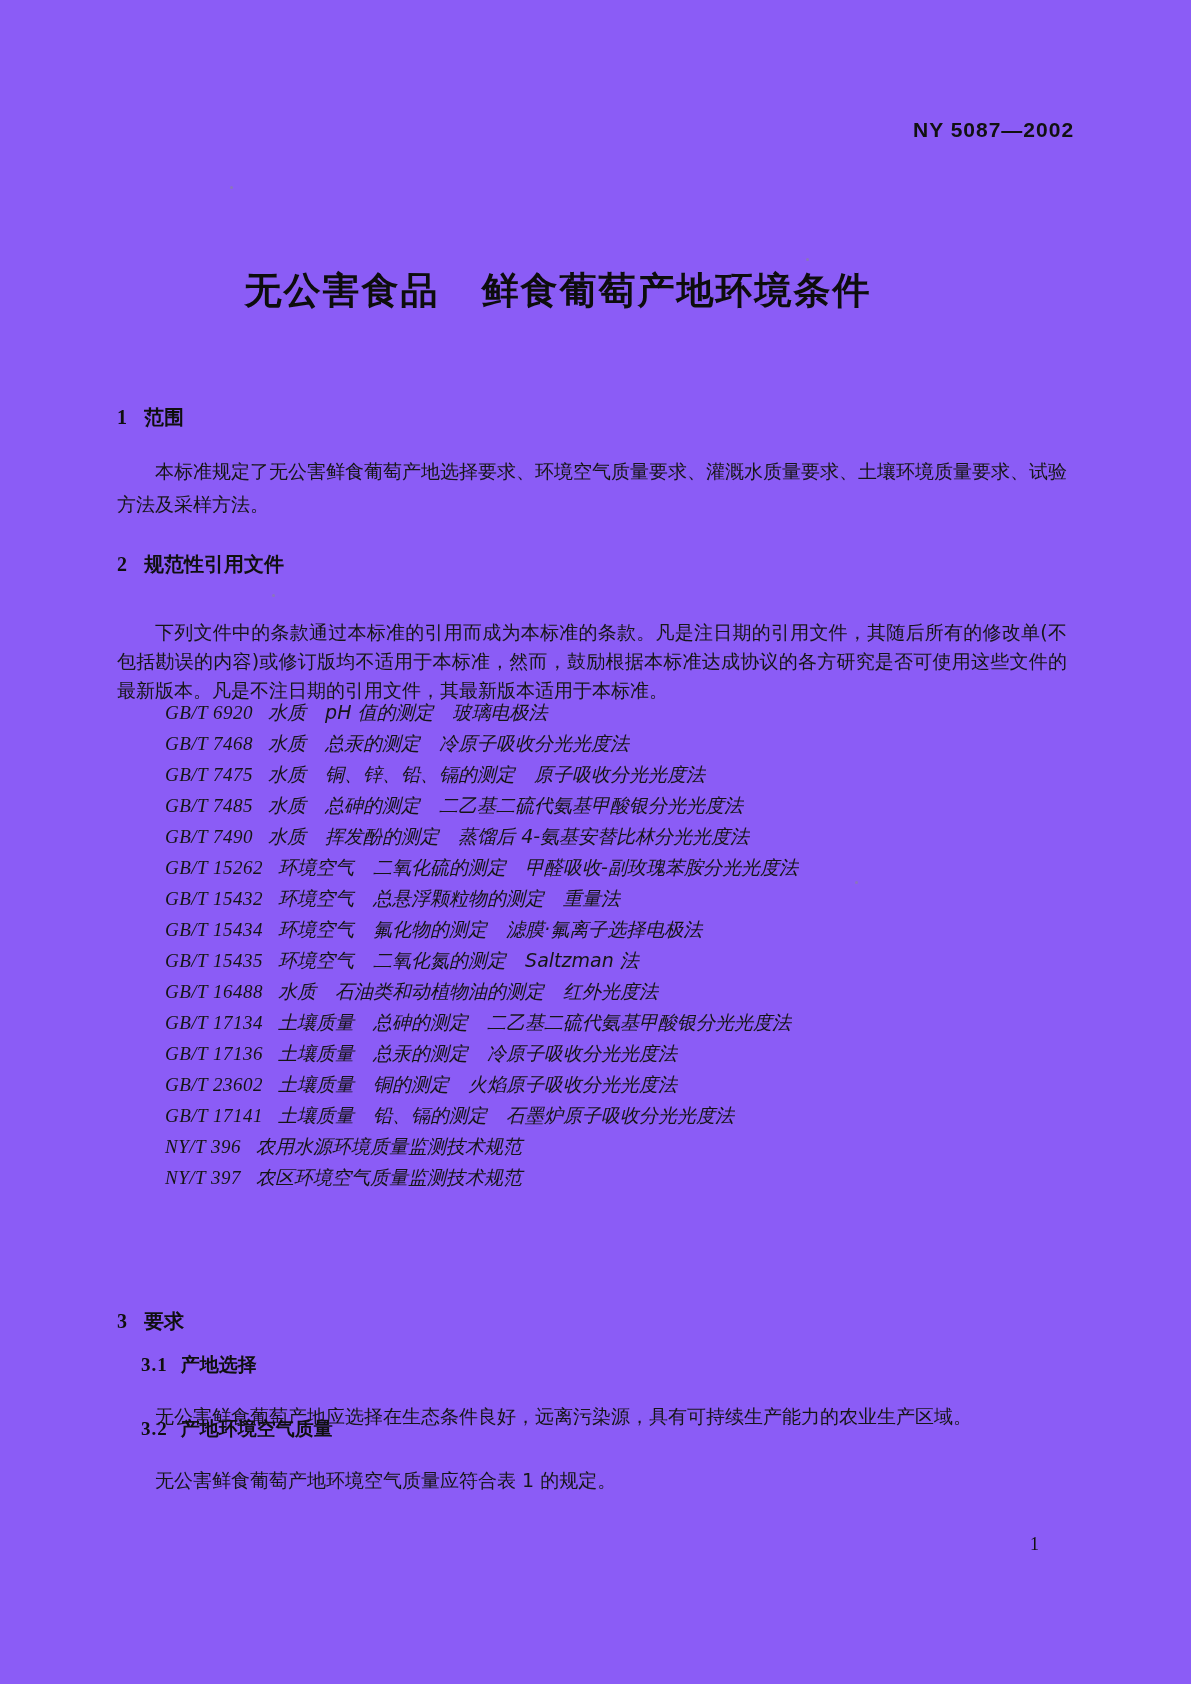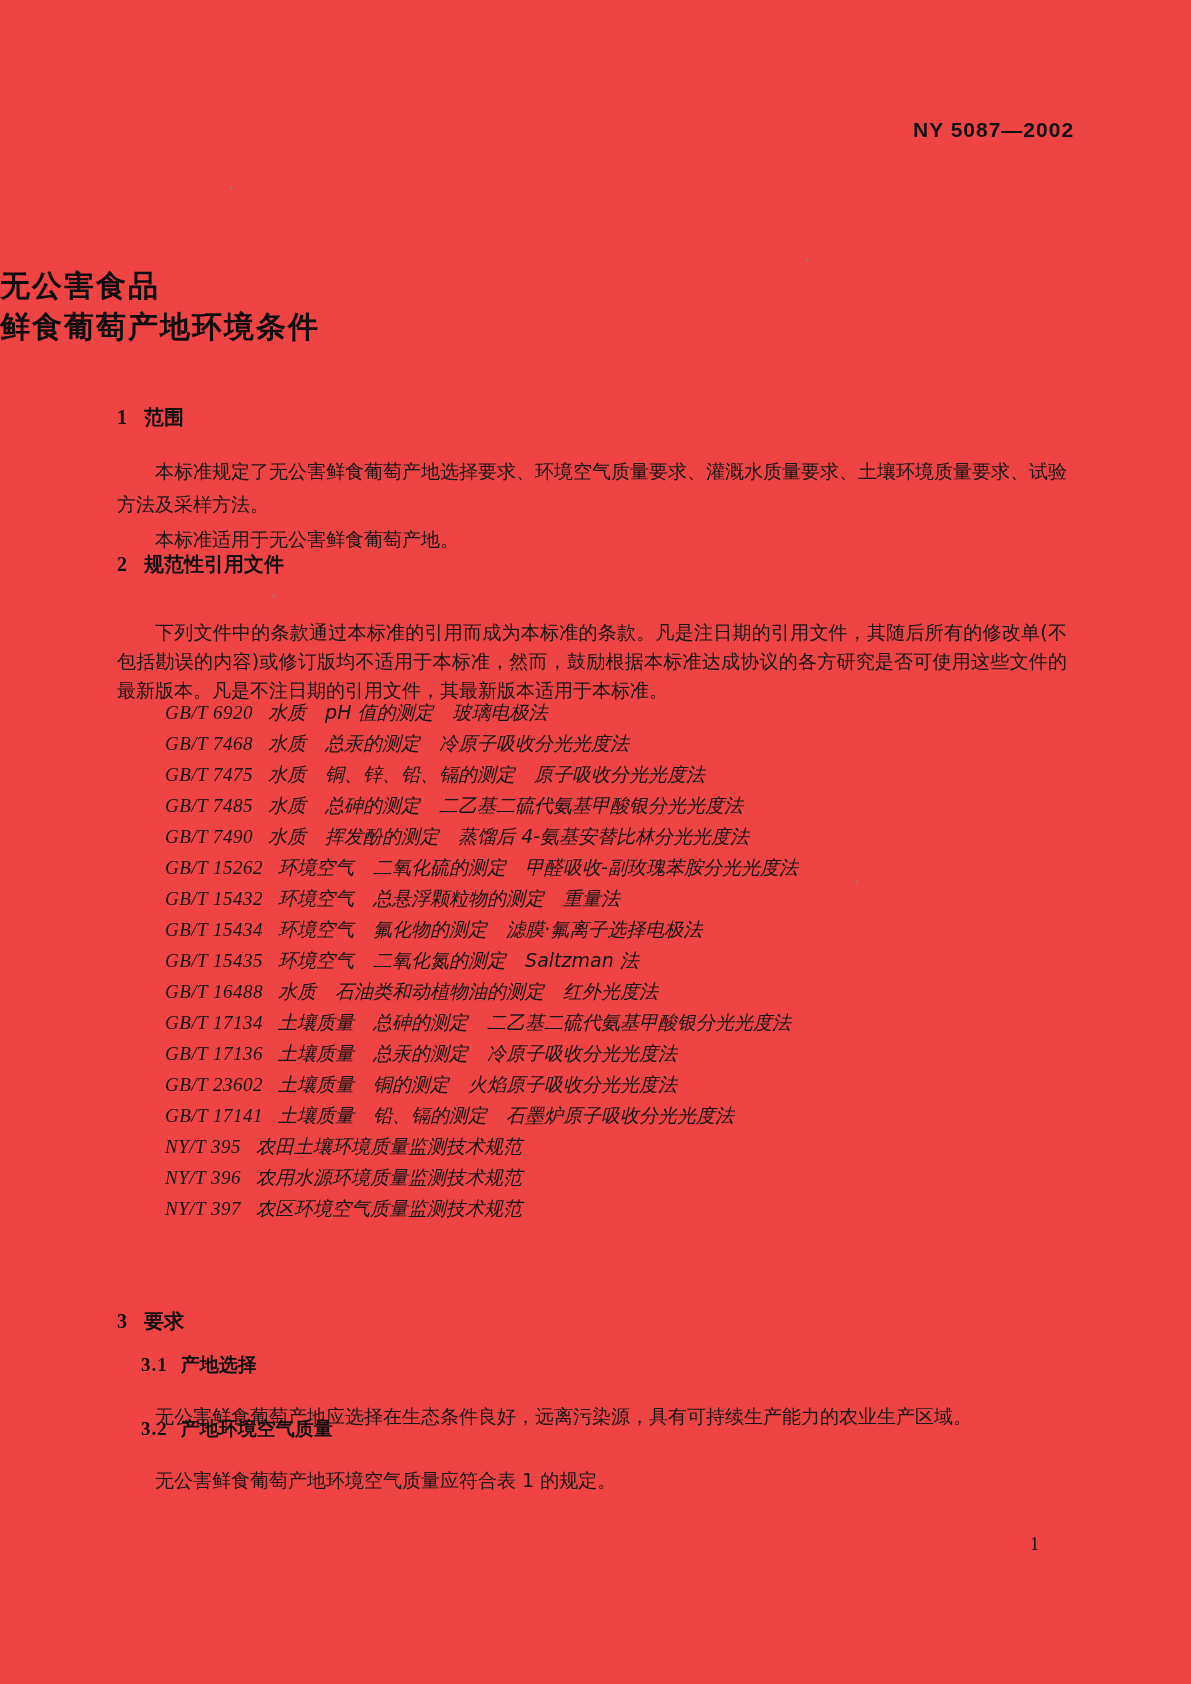--- a/index.html
+++ b/index.html
@@ -4,21 +4,21 @@
 <style>
   html, body {
     margin: 0;
     padding: 0;
     background: #e8e8e8;
   }
   .page {
     position: relative;
     width: 1191px;
     height: 1684px;
-    background: #ef4444;
+    background: #8b5cf6;
     overflow: hidden;
     color: #151515;
     font-family: "DejaVu Sans", sans-serif;
   }
   
   .std-no {
     position: absolute;
     top: 118px;
     left: 913px;
     width: 160px;
@@ -32,24 +32,23 @@
   
   .doc-title {
     position: absolute;
     top: 266px;
     left: 0;
     width: 1116px;
     display: flex;
     justify-content: center;
     align-items: baseline;
     font-weight: 700;
-    font-size: 30px;
+    font-size: 37px;
     letter-spacing: 2px;
     color: #0d0d0d;
-    flex-direction: column;
   }
   .title-gap { display: inline-block; width: 42px; }
   
   .h2, .h3 {
     position: absolute;
     left: 117px;
     white-space: nowrap;
     font-weight: 700;
     color: #0f0f0f;
   }
@@ -133,21 +132,20 @@
   <div class="doc-title">
     <span>无公害食品</span>
     <span class="title-gap"></span>
     <span>鲜食葡萄产地环境条件</span>
   </div>
 
   <div class="h2 pos-h2-scope">
     <span class="hnum">1</span><span class="hlabel">范围</span>
   </div>
   <p class="body-p pos-scope-p1">本标准规定了无公害鲜食葡萄产地选择要求、环境空气质量要求、灌溉水质量要求、土壤环境质量要求、试验方法及采样方法。</p>
-  <p class="body-p pos-scope-p2">本标准适用于无公害鲜食葡萄产地。</p>
 
   <div class="h2 pos-h2-refs">
     <span class="hnum">2</span><span class="hlabel">规范性引用文件</span>
   </div>
   <p class="body-p pos-refs-intro">下列文件中的条款通过本标准的引用而成为本标准的条款。凡是注日期的引用文件，其随后所有的修改单(不包括勘误的内容)或修订版均不适用于本标准，然而，鼓励根据本标准达成协议的各方研究是否可使用这些文件的最新版本。凡是不注日期的引用文件，其最新版本适用于本标准。</p>
 
   <ul class="refs-list">
 
       <li>
         <span class="ref-code">GB/T 6920</span><span class="ref-text">水质　pH 值的测定　玻璃电极法</span>
@@ -200,23 +198,20 @@
 
 
       <li>
         <span class="ref-code">GB/T 23602</span><span class="ref-text">土壤质量　铜的测定　火焰原子吸收分光光度法</span>
       </li>
 
       <li>
         <span class="ref-code">GB/T 17141</span><span class="ref-text">土壤质量　铅、镉的测定　石墨炉原子吸收分光光度法</span>
       </li>
 
-      <li>
-        <span class="ref-code">NY/T 395</span><span class="ref-text">农田土壤环境质量监测技术规范</span>
-      </li>
 
       <li>
         <span class="ref-code">NY/T 396</span><span class="ref-text">农用水源环境质量监测技术规范</span>
       </li>
 
       <li>
         <span class="ref-code">NY/T 397</span><span class="ref-text">农区环境空气质量监测技术规范</span>
       </li>
     </ul>
 

